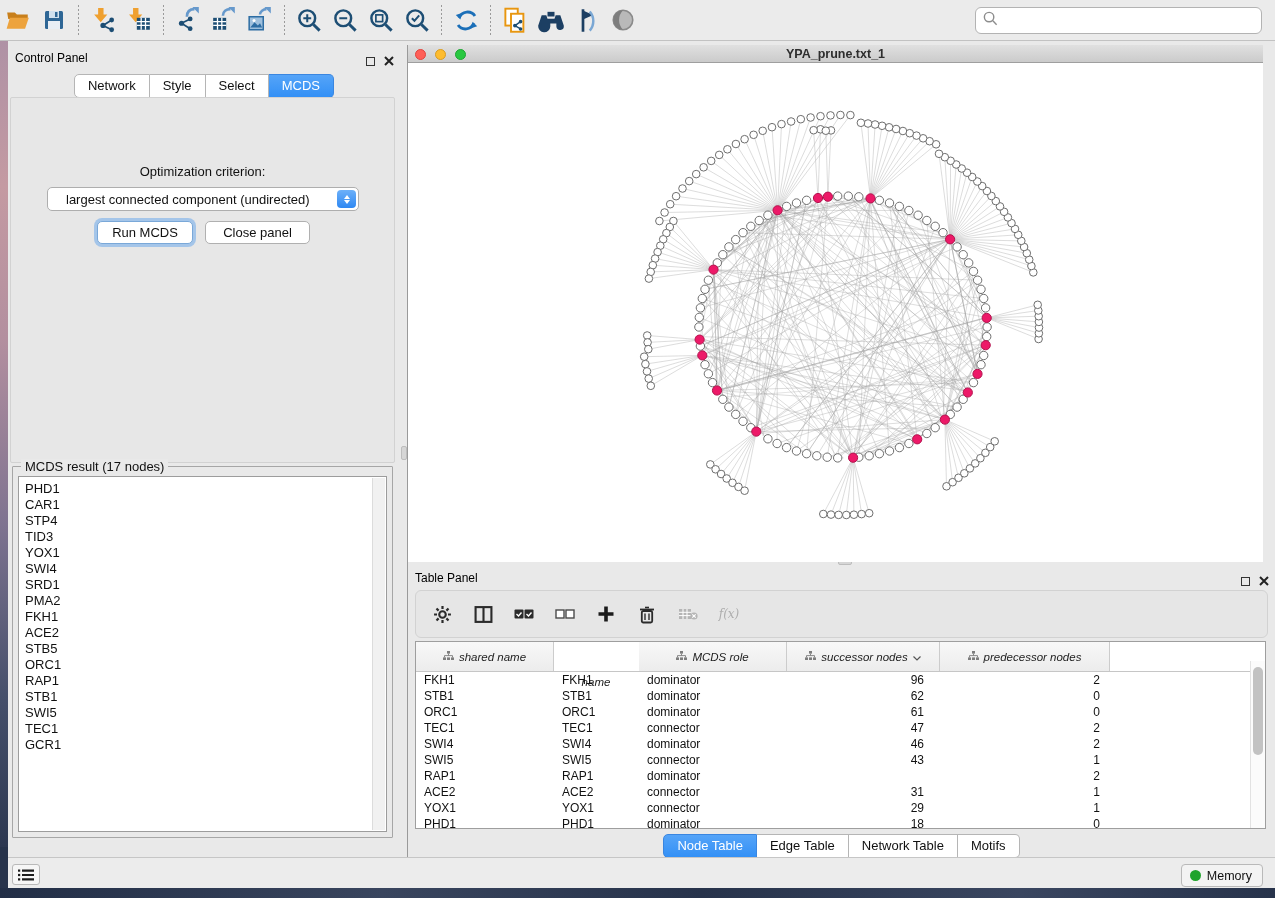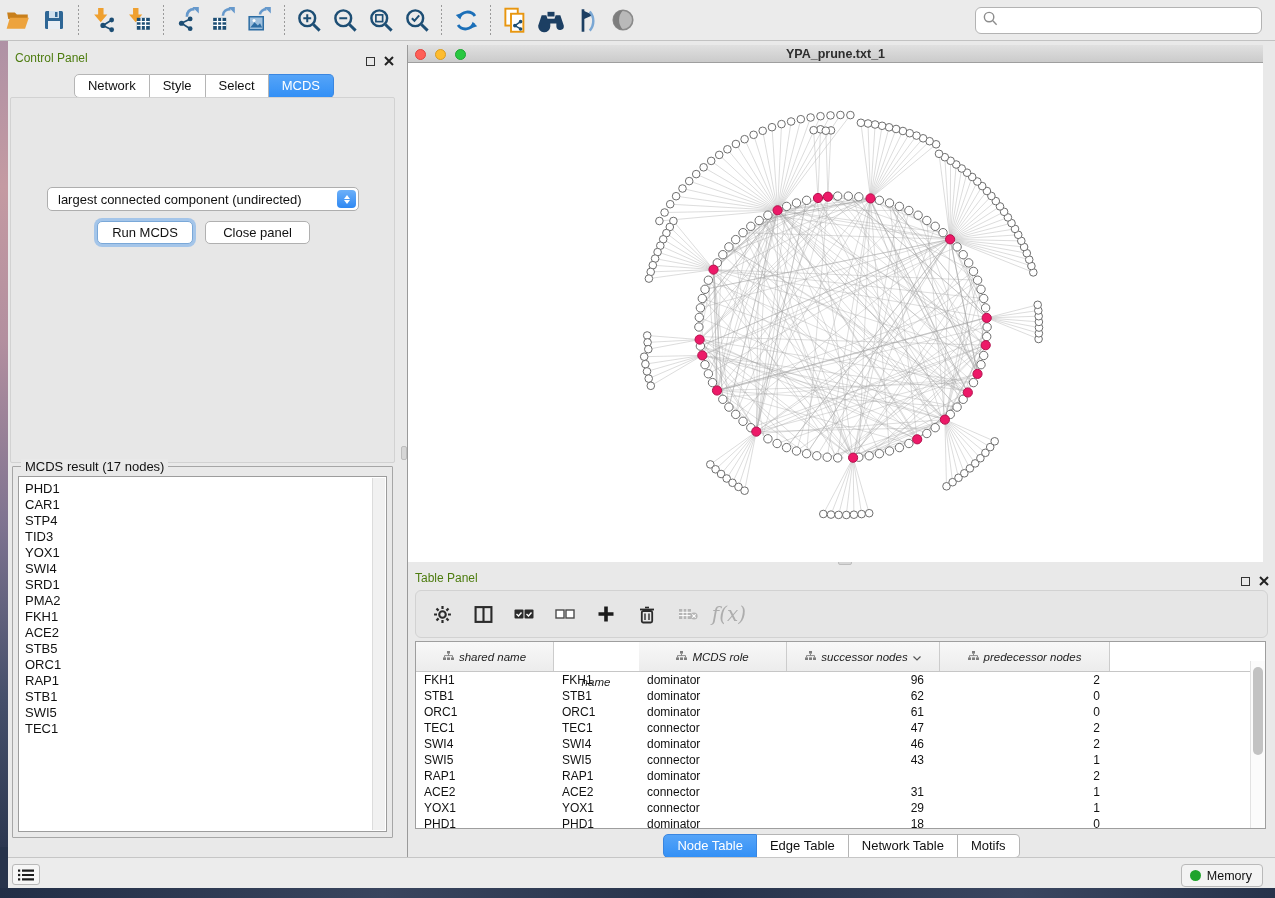--- a/index.html
+++ b/index.html
@@ -21,35 +21,35 @@
     background-image:linear-gradient(#9a9a9a 40%, transparent 40%); background-size:1px 4px; }
   #search-box { position:absolute; left:975px; top:7px; width:287px; height:27px; background:#fff;
     border:1px solid #b3b3b3; border-radius:6px; display:flex; align-items:center; padding-left:6px; }
   #search-input { border:none; outline:none; flex:1; height:20px; font-size:13px; background:transparent; }
 
   
   #main { left:8px; top:41px; width:1267px; height:816px; background:#e9e9e9; }
 
   
   #control-panel { left:0; top:4px; width:392px; height:801px; }
-  .panel-title { font-size:12px; color:#4d7c0f; padding:6px 0 0 7px; }
+  .panel-title { font-size:12px; color:#000000; padding:6px 0 0 7px; }
   .win-icons { position:absolute; top:7px; right:6px; display:flex; gap:9px; align-items:center; }
   .float-ico { width:9px; height:9px; border:1.5px solid #333; display:inline-block; }
   .seg-tabs { display:flex; justify-content:center; }
   .seg-tab { background:#fff; border:1px solid #b5b5b5; border-left:none; font-size:13px; color:#111;
     padding:3px 13px 4px; cursor:pointer; white-space:nowrap; }
   .seg-tab:first-child { border-left:1px solid #b5b5b5; border-radius:5px 0 0 5px; }
   .seg-tab:last-child { border-radius:0 5px 5px 0; }
   .seg-tab.active { background:linear-gradient(#55a4f8,#3390f6); border-color:#3a86e0; color:#fff; }
   #cp-tabs { position:absolute; left:0; right:0; top:29px; }
   #cp-inner { position:absolute; left:2px; right:5px; top:52px; height:366px;
     background:#e7e7e7; border:1px solid #d2d2d2; border-radius:2px; }
   #opt-label { position:absolute; left:0; right:0; top:66px; text-align:center; font-size:13px; color:#111; }
   #opt-select { position:absolute; left:36px; top:89px; width:312px; height:24px; background:#fff;
-    border:1px solid #aeaeae; border-radius:5px; display:flex; align-items:center; cursor:pointer; }
+    border:1px solid #aeaeae; border-radius:5px; display:flex; align-items:center; cursor:pointer;padding-left:8px; }
   #opt-select .val { flex:1; font-size:13px; padding-left:10px; color:#111; white-space:nowrap; }
   .stepper { width:19px; height:18px; margin-right:2px; border-radius:4px;
     background:linear-gradient(#6cb0f9,#2f88f2); display:flex; flex-direction:column;
     align-items:center; justify-content:center; gap:1px; }
   .stepper .tri-up { width:0; height:0; border-left:3.5px solid transparent; border-right:3.5px solid transparent; border-bottom:4.5px solid #fff; }
   .stepper .tri-dn { width:0; height:0; border-left:3.5px solid transparent; border-right:3.5px solid transparent; border-top:4.5px solid #fff; }
   .btn { position:absolute; top:123px; height:23px; background:#fff; border:1px solid #b0b0b0;
     border-radius:5px; font-size:13px; color:#111; text-align:center; line-height:21px; cursor:pointer; }
   #run-btn { left:86px; width:96px; box-shadow:0 0 0 3px rgba(110,170,235,.55); border-color:#7aa8d8; }
   #close-btn { left:194px; width:105px; }
@@ -82,21 +82,21 @@
   #net-title { text-align:center; font-size:12.5px; font-weight:600; color:#2e2e2e; line-height:18px; }
   #net-canvas { position:absolute; left:0; top:18px; right:0; bottom:0; background:#fff; overflow:hidden; }
   #net-canvas svg { position:absolute; left:0; top:0; }
 
   
   #table-panel { position:absolute; left:0; top:520px; right:0; height:292px; }
   #tp-toolbar { position:absolute; left:7px; right:7px; top:25px; height:48px; background:#e6e6e6;
     border:1px solid #d2d2d2; border-radius:6px; display:flex; align-items:center; padding-left:14px; gap:17px; }
   .tp-ico { width:24px; height:24px; display:flex; align-items:center; justify-content:center; cursor:pointer; }
   .tp-ico.disabled { cursor:default; }
-  #fx-label { font-family:"DejaVu Serif", serif; font-style:italic; font-size:20px; color:#adadad; }
+  #fx-label { font-family:"DejaVu Serif", serif; font-style:italic; font-size:12px; color:#adadad; }
   #table-wrap { position:absolute; left:7px; right:9px; top:76px; height:188px; background:#fff;
     border:1px solid #9e9e9e; overflow:hidden; }
   #thead { display:flex; height:30px; border-bottom:1px solid #c6c6c6;font-style:italic; }
   .th { background:linear-gradient(#f8f8f8,#ececec); border-right:1px solid #cccccc; display:flex;
     align-items:center; justify-content:center; gap:5px; font-size:11.5px; color:#222; cursor:pointer; }
   .tr { display:flex; height:16px; }
   .td { font-size:12px; color:#111; line-height:16px; white-space:nowrap; overflow:hidden; }
   #vscroll { position:absolute; right:0; top:19px; bottom:0; width:15px; background:#fbfbfb;
     border-left:1px solid #e2e2e2; }
   #vthumb { position:absolute; left:2px; top:6px; width:10px; height:88px; border-radius:5px; background:#c2c2c2; }
@@ -268,20 +268,21 @@
           </svg>
       </span>
     </div>
     <div class="seg-tabs" id="cp-tabs">
         <div class="seg-tab">Network</div>
         <div class="seg-tab">Style</div>
         <div class="seg-tab">Select</div>
         <div class="seg-tab active">MCDS</div>
       </div>
     <div id="cp-inner">
+      <div id="opt-label">Optimization criterion:</div>
       <div id="opt-select">
         <span class="val">largest connected component (undirected)</span>
         <span class="stepper">
             <span class="tri-up"></span>
             <span class="tri-dn"></span>
           </span>
       </div>
       <div class="btn" id="run-btn">Run MCDS</div>
       <div class="btn" id="close-btn">Close panel</div>
     </div>
@@ -298,20 +299,21 @@
             <div class="list-item">SRD1</div>
             <div class="list-item">PMA2</div>
             <div class="list-item">FKH1</div>
             <div class="list-item">ACE2</div>
             <div class="list-item">STB5</div>
             <div class="list-item">ORC1</div>
             <div class="list-item">RAP1</div>
             <div class="list-item">STB1</div>
             <div class="list-item">SWI5</div>
             <div class="list-item">TEC1</div>
+            <div class="list-item">GCR1</div>
           </div>
         <div id="result-scroll"></div>
       </div>
     </div>
   </div>
 
   <div class="abs" id="vsplit-handle"></div>
   <div class="abs" id="hsplit-handle"></div>
 
   <div class="abs" id="right-stack">

